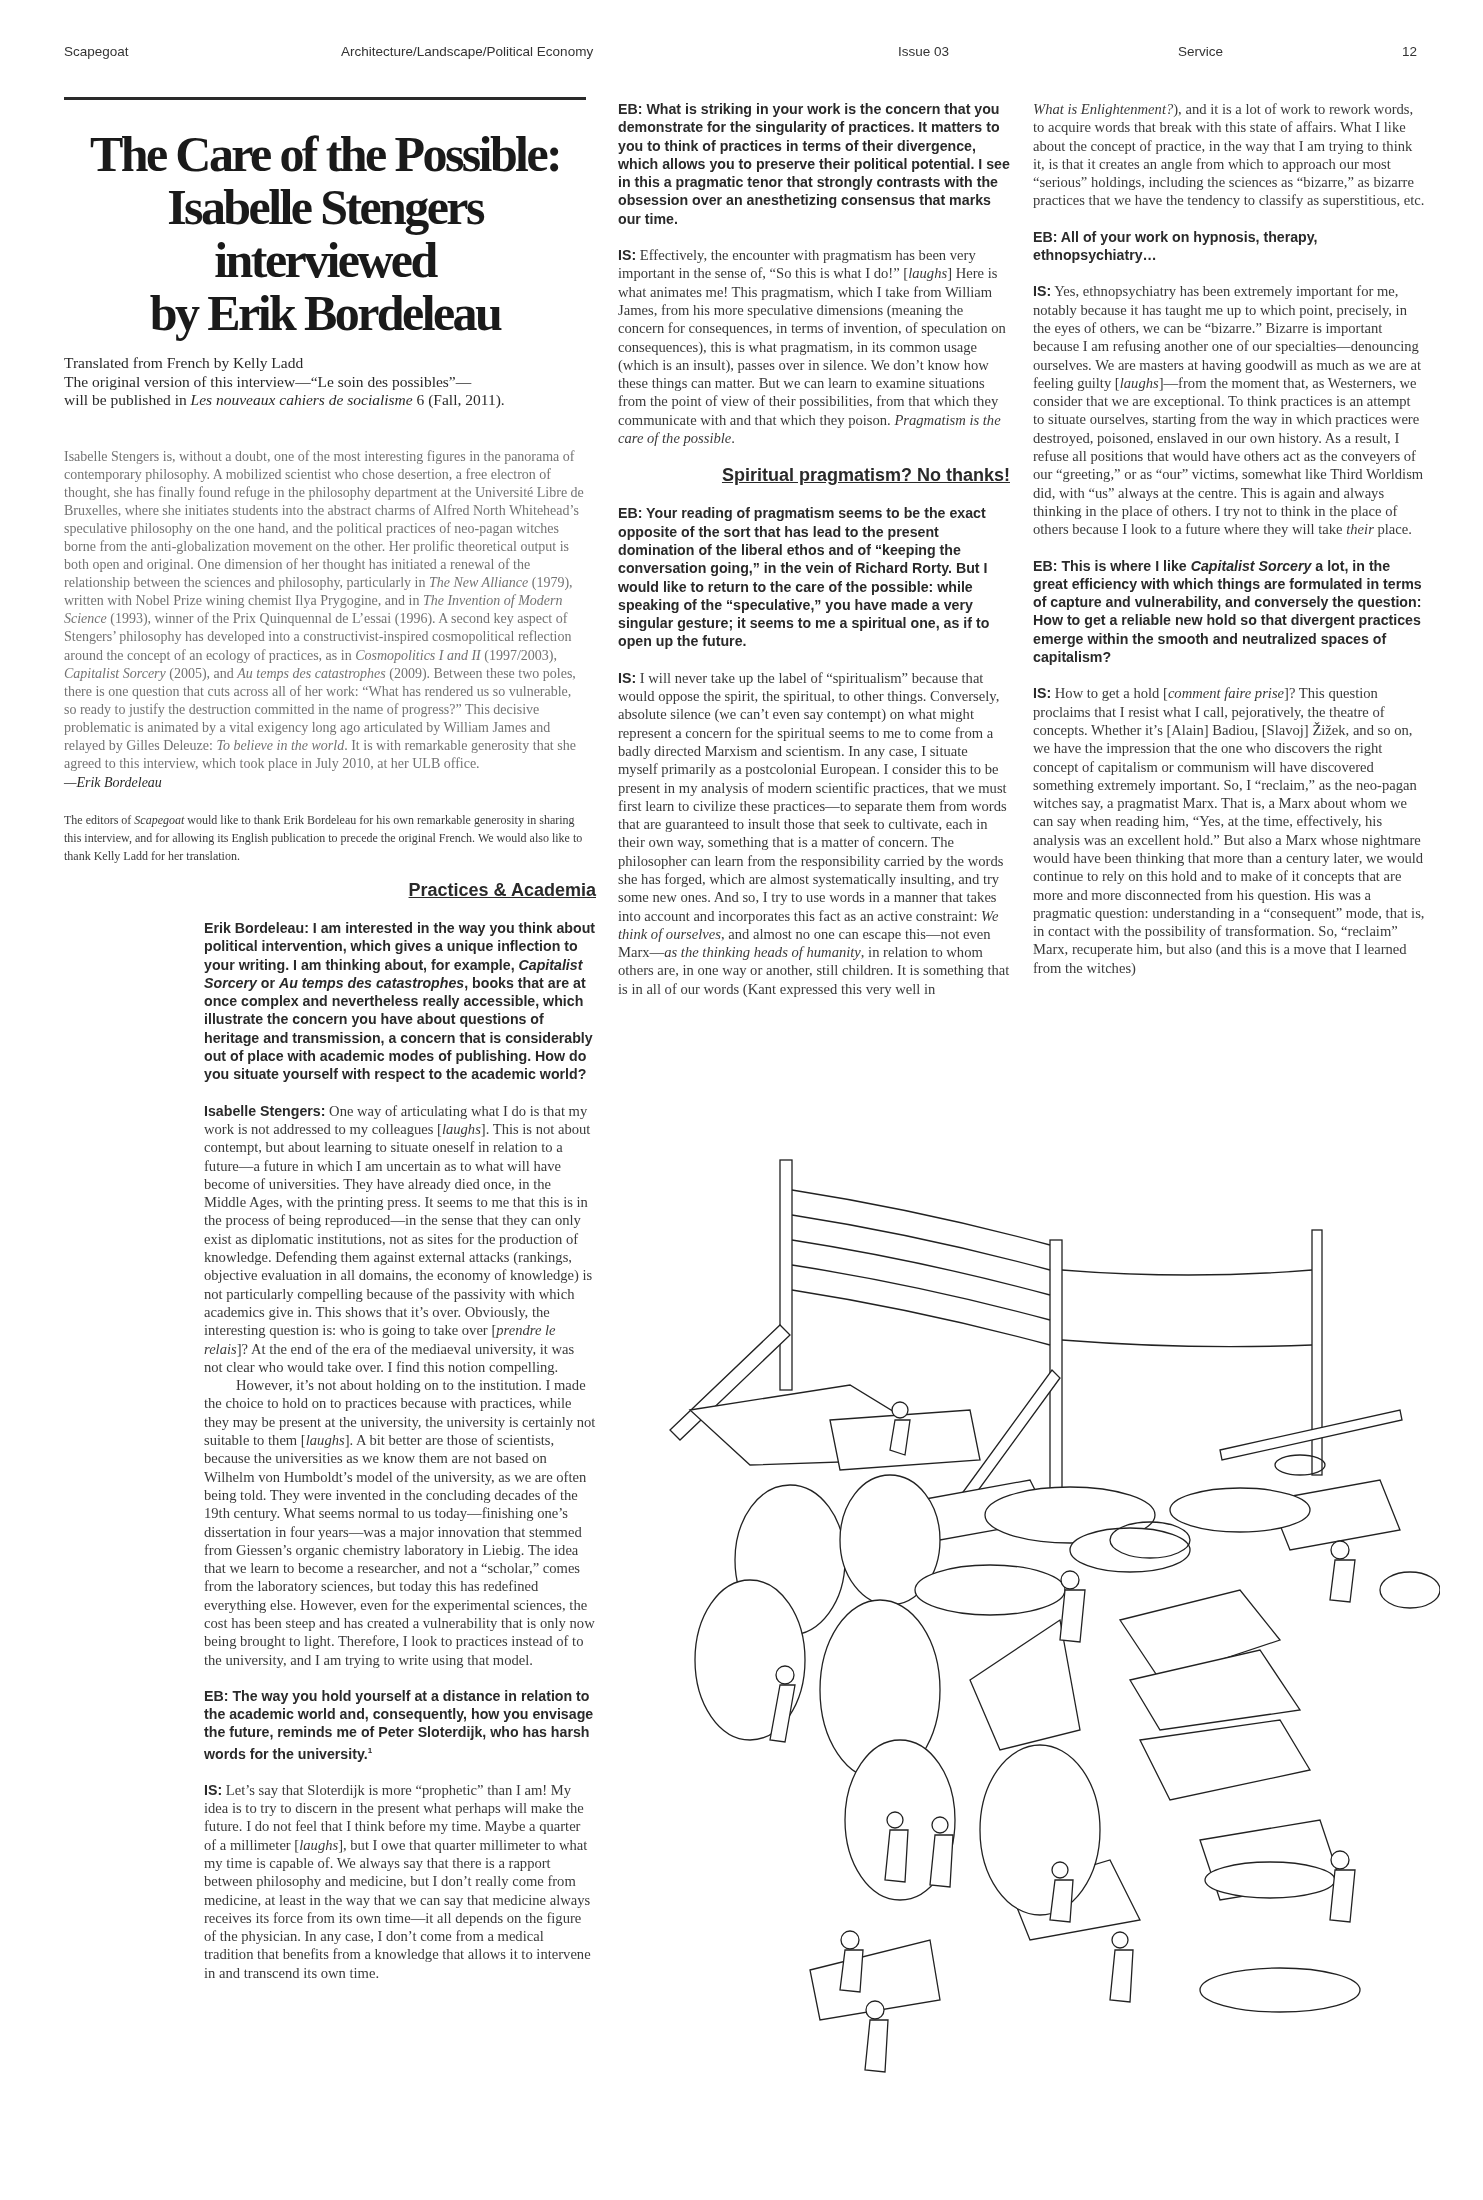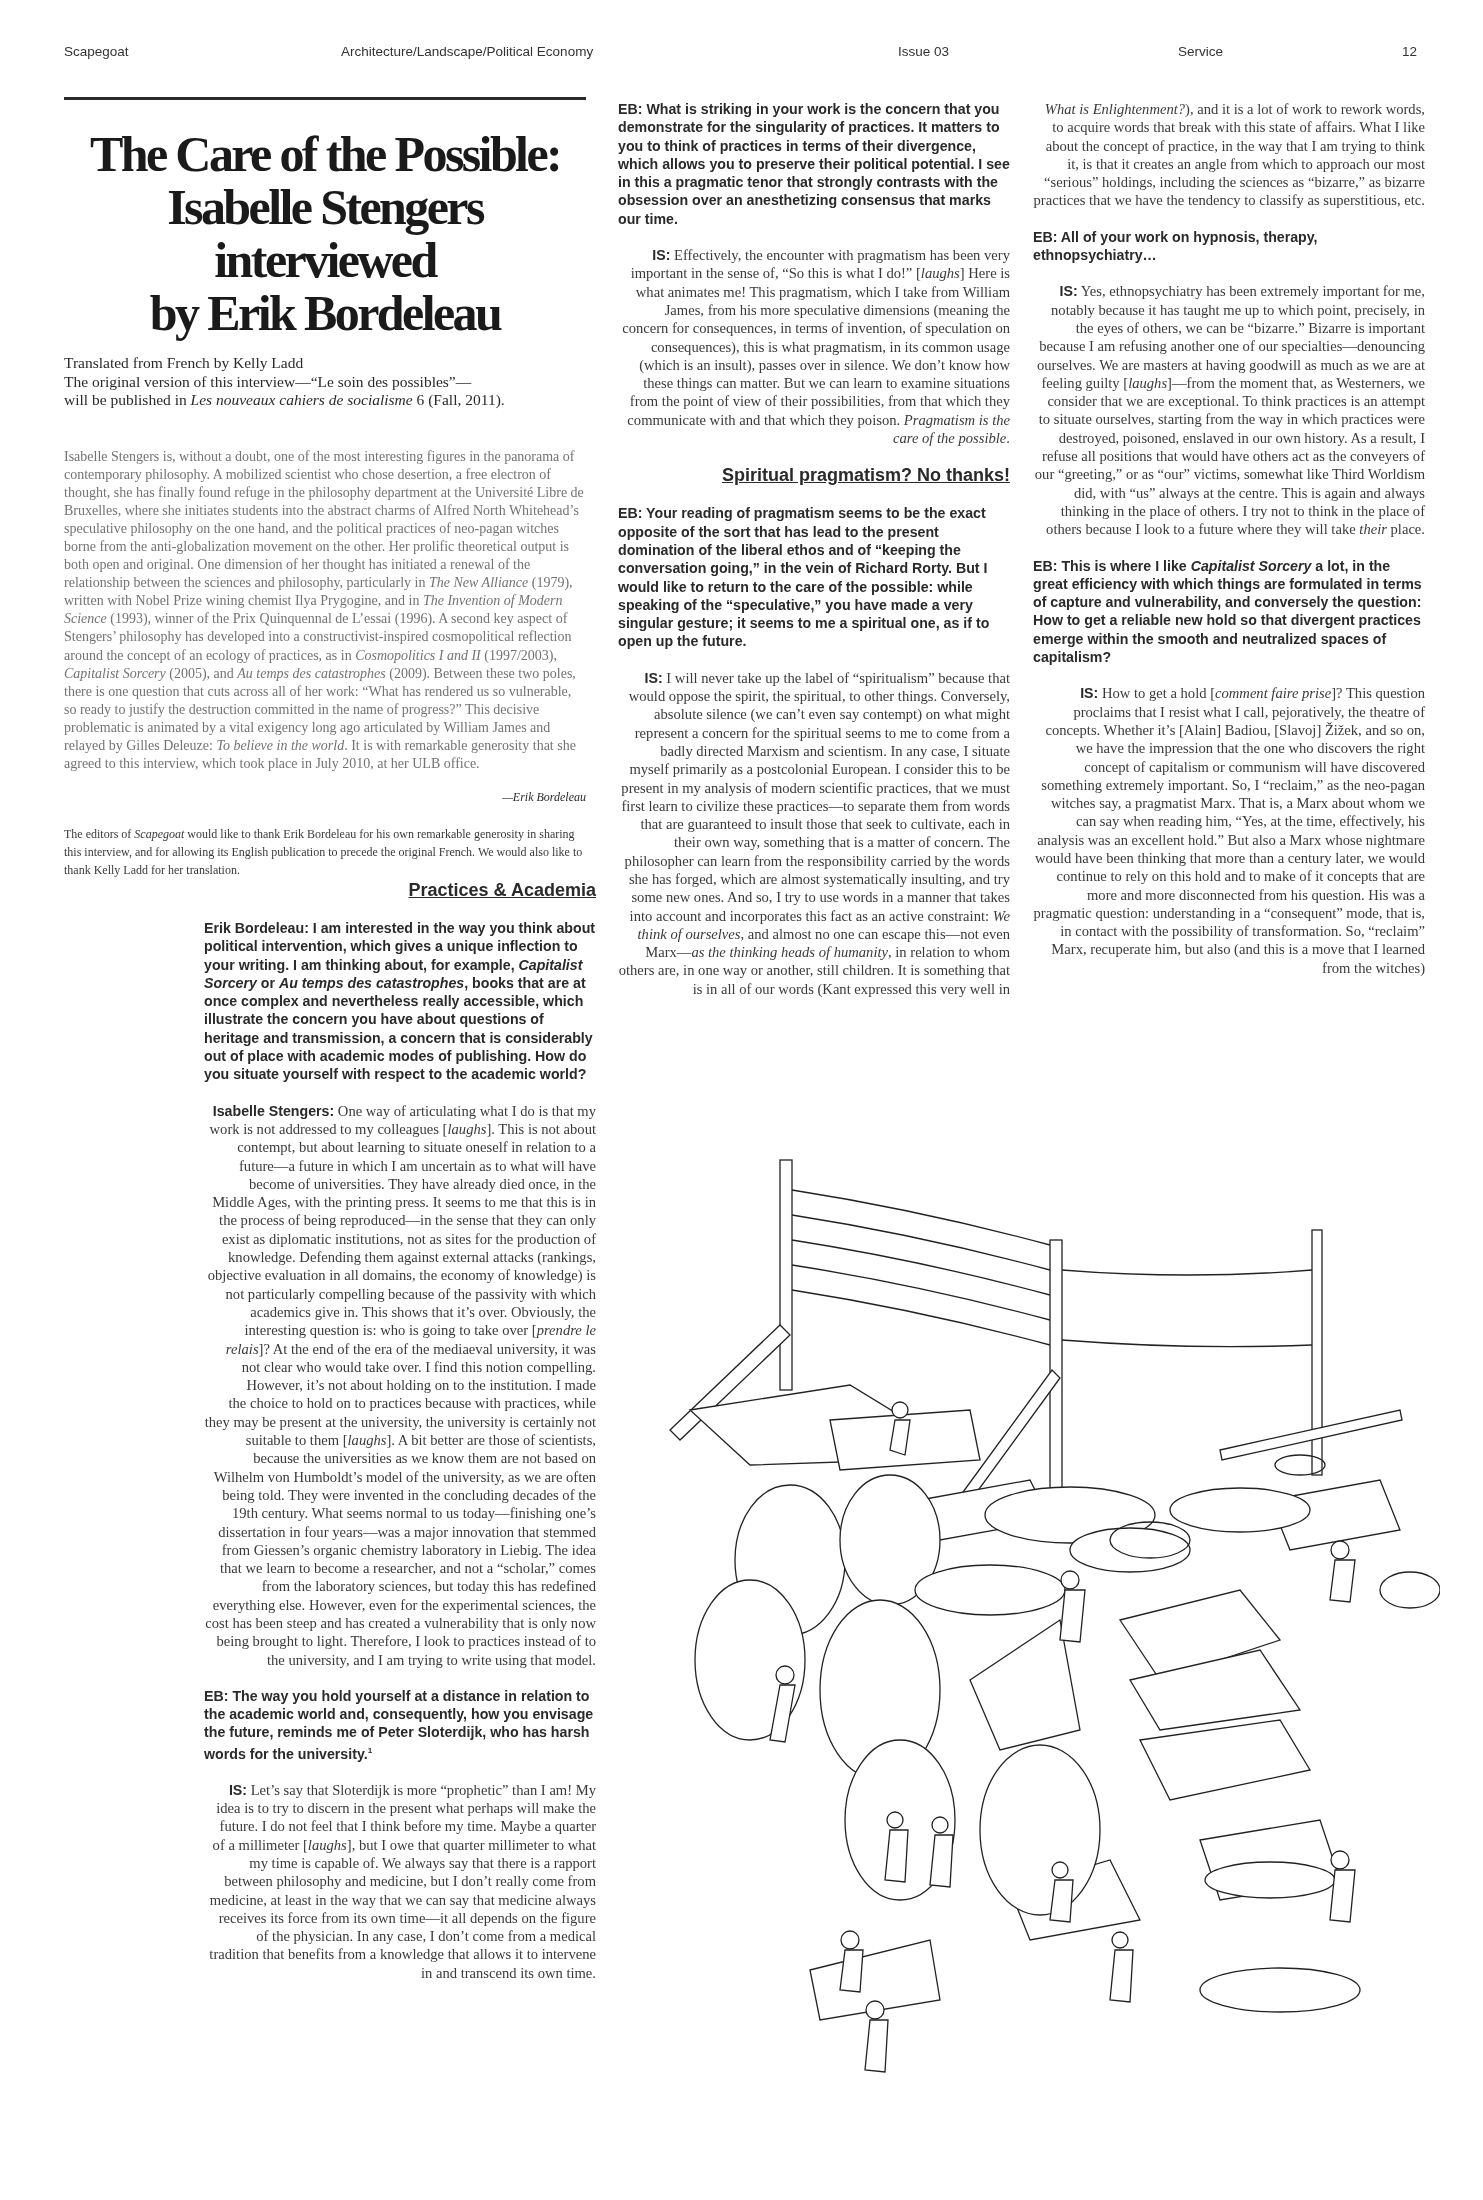--- a/index.html
+++ b/index.html
@@ -29,34 +29,34 @@
     text-align: center; color: #1a1a1a; margin: 0;
     font-weight: bold;
   }
   .subtitle {
     font-size: 15.5px; line-height: 18.5px; margin-top: 14px; color: #2a2a2a;
   }
   .subtitle div { white-space: nowrap; }
   .intro {
     margin-top: 38px; font-size: 14px; line-height: 18.1px; color: #737373;
   }
-  .sig { text-align: right; font-style: italic; font-size: 12px; margin-top: 17px; }
+  .sig { font-style: italic; font-size: 14px; margin-top: 2px; }
   .thanks { margin-top: 20px; font-size: 12px; line-height: 18.1px; color: #3a3a3a; }
 
   .section-head {
     font-family: "Liberation Sans", "DejaVu Sans", sans-serif;
     font-size: 18px; font-weight: bold; text-decoration: underline; text-align: right;
     color: #2a2a2a;
   }
   .q {
     font-family: "Liberation Sans", "DejaVu Sans", sans-serif;
     font-weight: bold; font-size: 14.2px; line-height: 18.3px; color: #2a2a2a;
   }
   .q em { font-style: italic; }
-  .a { font-size: 14.6px; line-height: 18.3px; color: #3a3a3a; text-align: right; }
+  .a { font-size: 14.6px; line-height: 18.3px; color: #3a3a3a; }
   .a .spk {
     font-family: "Liberation Sans", "DejaVu Sans", sans-serif;
     font-weight: bold; color: #2a2a2a; font-size: 14.2px;
   }
   .indent { text-indent: 32px; }
   p { margin: 0; }
   .gap { height: 18px; }
 
   .col-leftsub { left: 204px; top: 880px; width: 392px; }
   .col-mid { left: 618px; top: 100px; width: 392px; }

